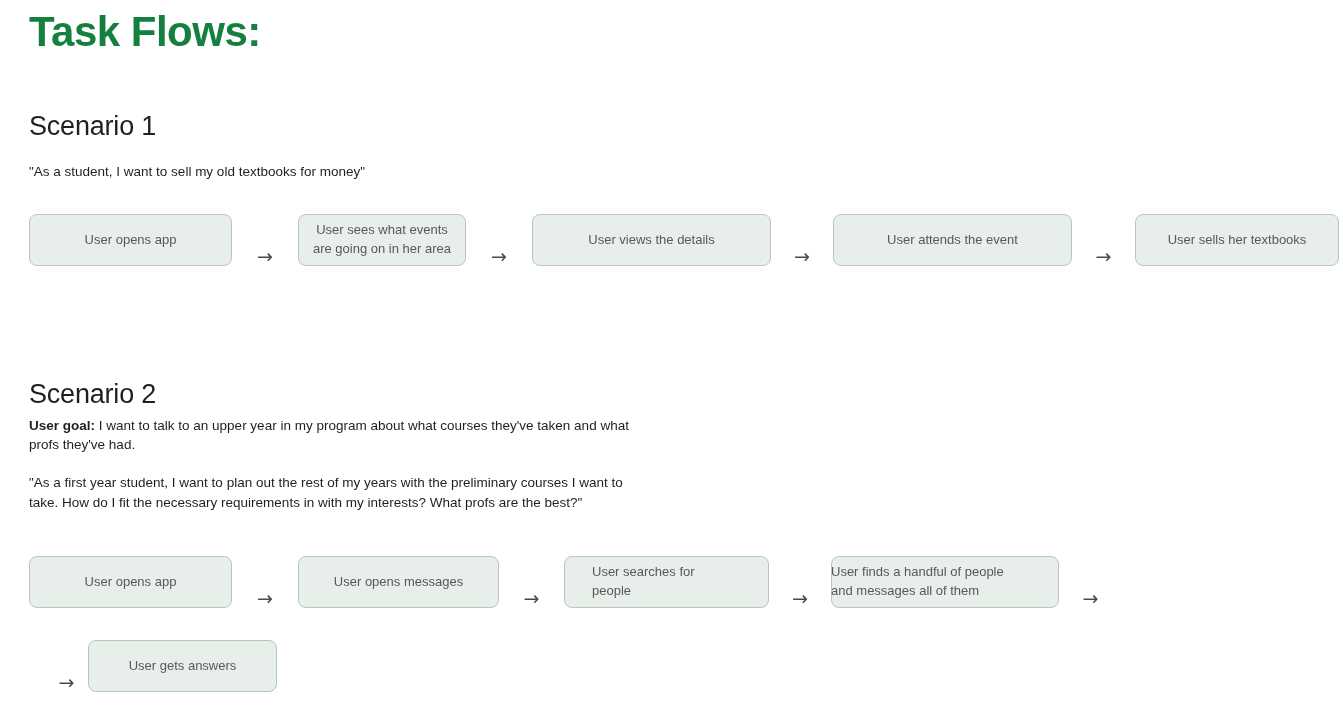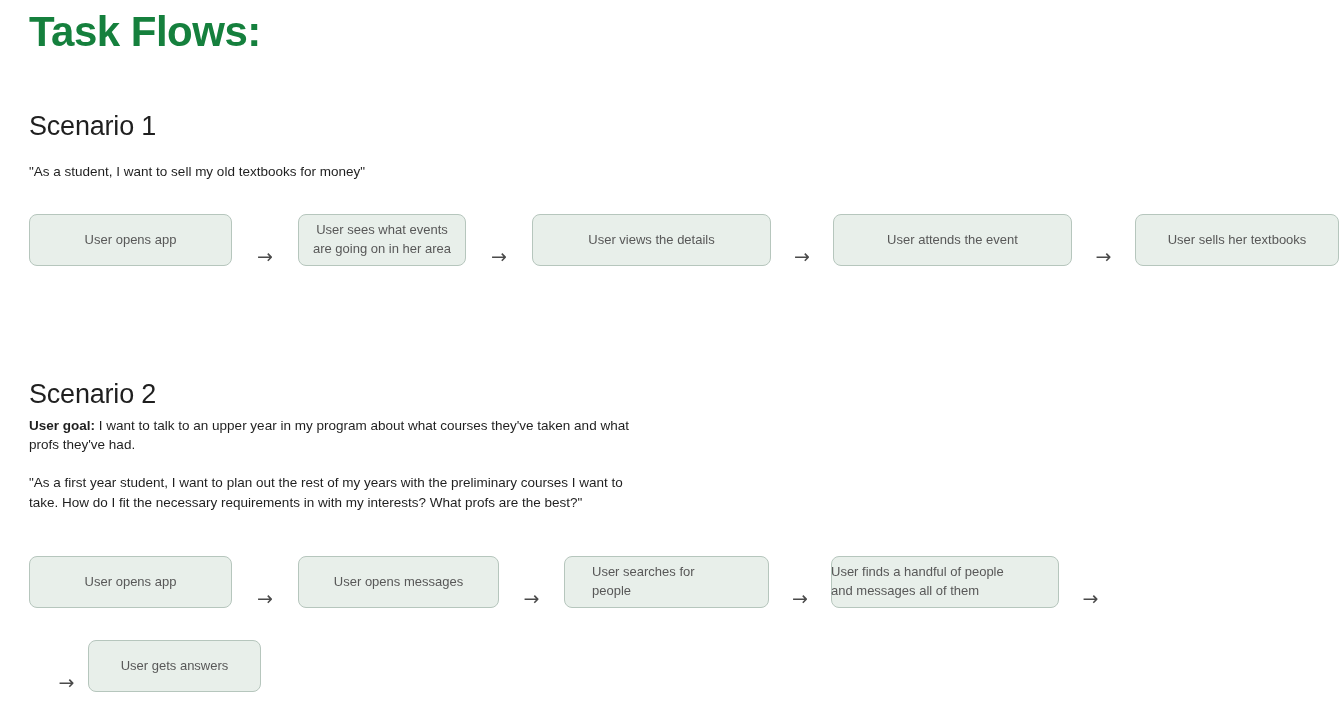--- a/index.html
+++ b/index.html
@@ -185,18 +185,18 @@
     <div class="flow-arrow" style="width:62px">→</div>
     <div class="flow-box tight" style="width:228px">
         <span class="box-text">User finds a handful of people
 and messages all of them</span>
       </div>
     <div class="flow-arrow" style="width:63px">→</div>
   </div>
 
   <div class="flow-row flow-row-3" style="left:45px">
     <div class="flow-arrow" style="width:43px">→</div>
-    <div class="flow-box center" style="width:173px">
+    <div class="flow-box center" style="width:189px">
         <span class="box-text">User gets answers</span>
       </div>
   </div>
 
 </div>
 
 </body></html>

